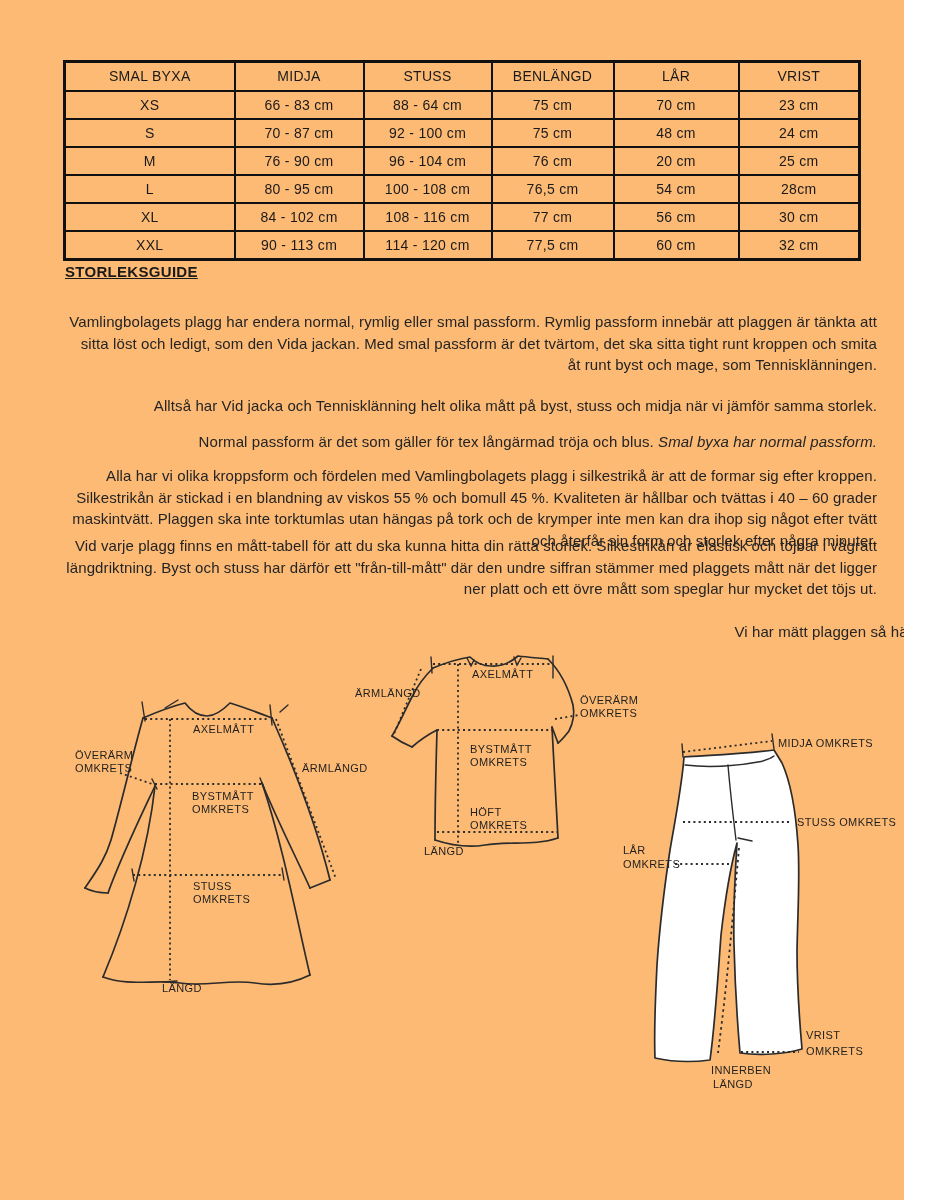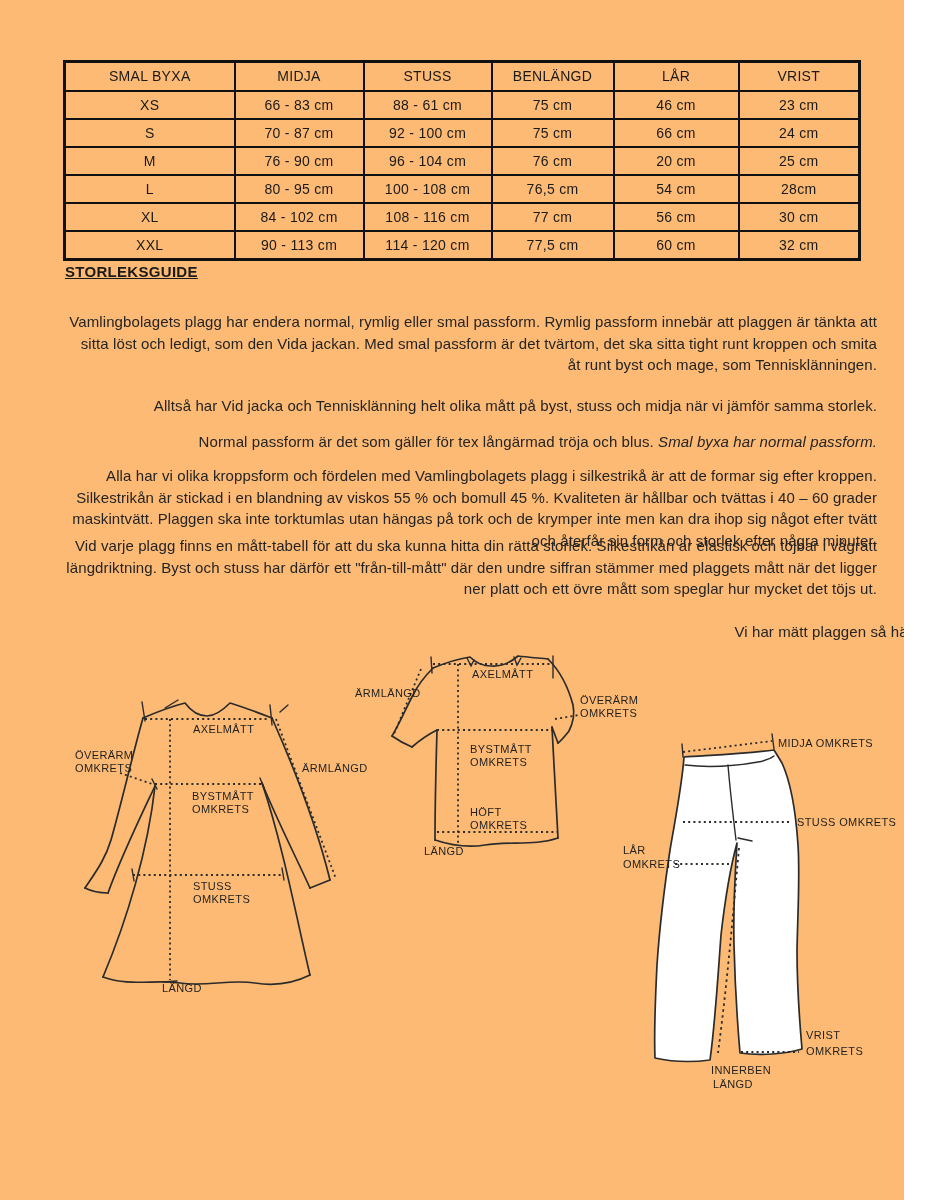--- a/index.html
+++ b/index.html
@@ -58,31 +58,31 @@
       <th>SMAL BYXA</th>
       <th>MIDJA</th>
       <th>STUSS</th>
       <th>BENLÄNGD</th>
       <th>LÅR</th>
       <th>VRIST</th>
     </tr>
     <tr>
       <td>XS</td>
       <td>66 - 83 cm</td>
-      <td>88 - 61 cm</td>
+      <td>88 - 64 cm</td>
       <td>75 cm</td>
-      <td>46 cm</td>
+      <td>70 cm</td>
       <td>23 cm</td>
     </tr>
     <tr>
       <td>S</td>
       <td>70 - 87 cm</td>
       <td>92 - 100 cm</td>
       <td>75 cm</td>
-      <td>66 cm</td>
+      <td>48 cm</td>
       <td>24 cm</td>
     </tr>
     <tr>
       <td>M</td>
       <td>76 - 90 cm</td>
       <td>96 - 104 cm</td>
       <td>76 cm</td>
       <td>20 cm</td>
       <td>25 cm</td>
     </tr>

